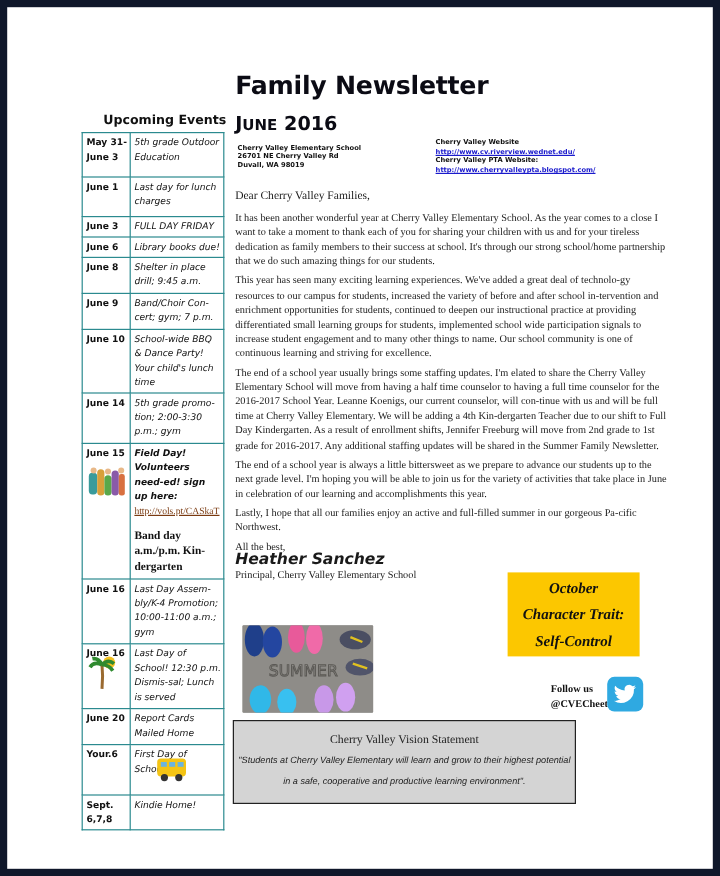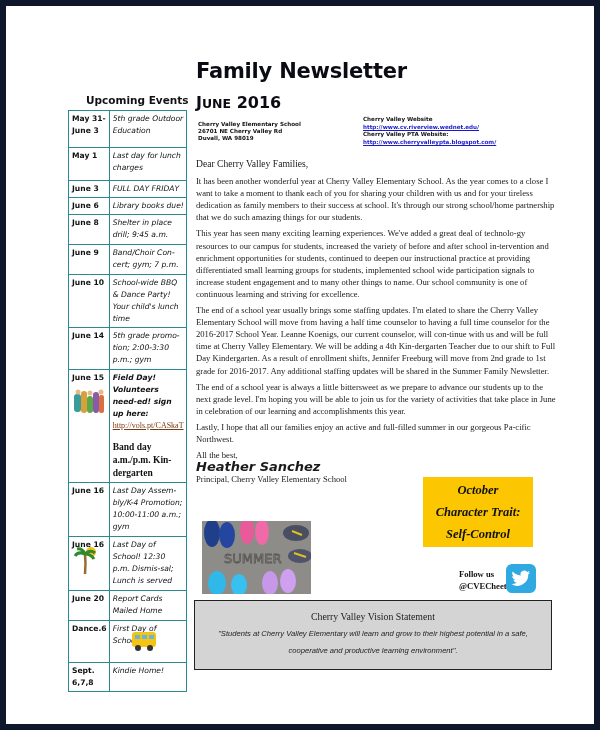--- a/index.html
+++ b/index.html
@@ -30,21 +30,21 @@
   .letter p { margin-bottom: 4px; text-align: left; }
   .sig-name { font-weight: bold; font-style: italic; font-family: "DejaVu Sans", sans-serif; font-size: 13px; }
 
   .photo { position: absolute; left: 196px; top: 515px; width: 109px; height: 73px; border-radius: 1px; overflow: hidden; background: #8f8d88; }
 
   .trait { position: absolute; left: 417px; top: 471px; width: 110px; height: 70px; background: #fcc700; text-align: center; font-family: "Liberation Serif", serif; font-style: italic; font-weight: bold; font-size: 12.5px; line-height: 22px; padding-top: 2px; color: #111; }
 
   .follow { position: absolute; left: 414px; top: 562px; font-family: "Liberation Serif", serif; font-weight: bold; font-size: 8.6px; line-height: 12px; margin-left: 39px; }
   .twitter { position: absolute; left: 500px; top: 558px; width: 30px; height: 29px; border-radius: 6px; background: #2fa9e1; }
 
-  .vision { position: absolute; left: 188px; top: 594px; width: 358px; height: 70px; background: #d4d4d4; border: 1.5px solid #222; text-align: center; }
+  .vision { position: absolute; left: 188px; top: 594px; width: 286px; height: 70px; background: #d4d4d4; border: 1.5px solid #222; text-align: center; }
   .vision-title { font-family: "Liberation Serif", serif; font-size: 9.8px; margin-top: 10px; color: #222; }
   .vision-quote { font-family: "Liberation Sans", sans-serif; font-style: italic; font-size: 7.6px; line-height: 17px; margin-top: 3px; color: #222; padding: 0 3px; }
 </style>
 </head>
 <body>
 
 <div class="page">
 
   <div class="title">Family Newsletter</div>
   <div class="subtitle">
@@ -54,21 +54,21 @@
 
   <div class="events-heading">Upcoming Events</div>
 
   <table class="events">
     <tbody>
         <tr>
       <td class="date">May 31- June 3</td>
       <td class="desc" style="height:37px">5th grade Outdoor Education</td>
     </tr>
     <tr>
-      <td class="date">May 1</td>
+      <td class="date">June 1</td>
       <td class="desc" style="height:33px">Last day for lunch charges</td>
     </tr>
     <tr>
       <td class="date">June 3</td>
       <td class="desc">FULL DAY FRIDAY</td>
     </tr>
     <tr>
       <td class="date">June 6</td>
       <td class="desc">Library books due!</td>
     </tr>
@@ -121,21 +121,21 @@
           <path d="M12 9 Q5 6 2 11 M12 9 Q9 3 4 4 M12 9 Q17 4 22 8 M12 9 Q18 9 21 14" stroke="#2f8a2f" stroke-width="3" fill="none"></path>
         </svg>
       </td>
       <td class="desc" style="height:54px">Last Day of School! 12:30 p.m. Dismis-sal; Lunch is served</td>
     </tr>
     <tr>
       <td class="date">June 20</td>
       <td class="desc" style="height:30px">Report Cards Mailed Home</td>
     </tr>
     <tr>
-      <td class="date">Dance.6</td>
+      <td class="date">Your.6</td>
       <td class="desc" style="height:42px;position:relative">
         <span>First Day of School!</span>
         <svg style="position:absolute;left:20px;top:8px" width="28" height="24" viewBox="0 0 28 24">
           <rect x="2" y="3" width="24" height="15" rx="3" fill="#f4c414"></rect>
           <rect x="5" y="6" width="5" height="4" fill="#6ab4e0"></rect>
           <rect x="12" y="6" width="5" height="4" fill="#6ab4e0"></rect>
           <rect x="19" y="6" width="5" height="4" fill="#6ab4e0"></rect>
           <circle cx="8" cy="19" r="3" fill="#333"></circle>
           <circle cx="20" cy="19" r="3" fill="#333"></circle>
         </svg>

